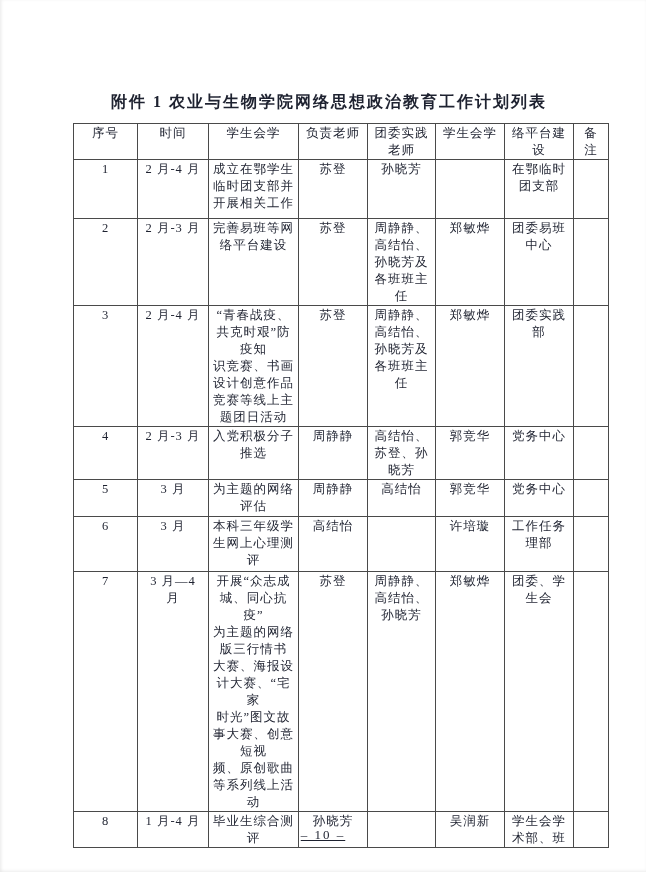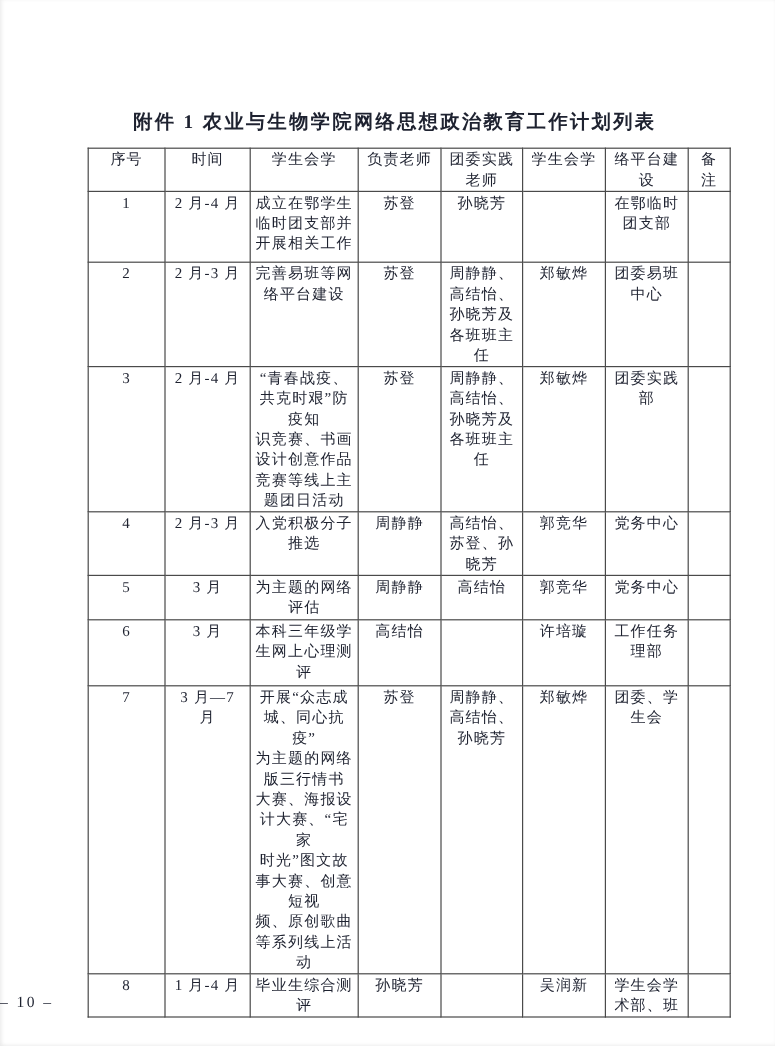--- a/index.html
+++ b/index.html
@@ -59,23 +59,24 @@
   tr.r4   { height: 49px; }
   tr.r5   { height: 37px; }
   tr.r6   { height: 55px; }
   tr.r7   { height: 207px; }
   tr.r8   { height: 36px; }
   .page-number {
     position: absolute;
     top: 827px;
     left: 0;
     right: 0;
-    text-align: left;
+    text-align: center;
     font-size: 13px;
     letter-spacing: 2px;
+    text-decoration: underline;
   }
 </style>
 </head>
 <body>
 
 <div class="page">
 
   <div class="doc-title">附件 1  农业与生物学院网络思想政治教育工作计划列表</div>
 
   <table class="plan-table">
@@ -186,21 +187,21 @@
 评</td>
         <td>高结怡</td>
         <td></td>
         <td>许培璇</td>
         <td>工作任务
 理部</td>
         <td></td>
       </tr>
       <tr class="r7">
         <td>7</td>
-        <td>3 月—7
+        <td>3 月—4
 月</td>
         <td>开展“众志成
 城、同心抗疫”
 为主题的网络
 版三行情书
 大赛、海报设
 计大赛、“宅家
 时光”图文故
 事大赛、创意
 短视

